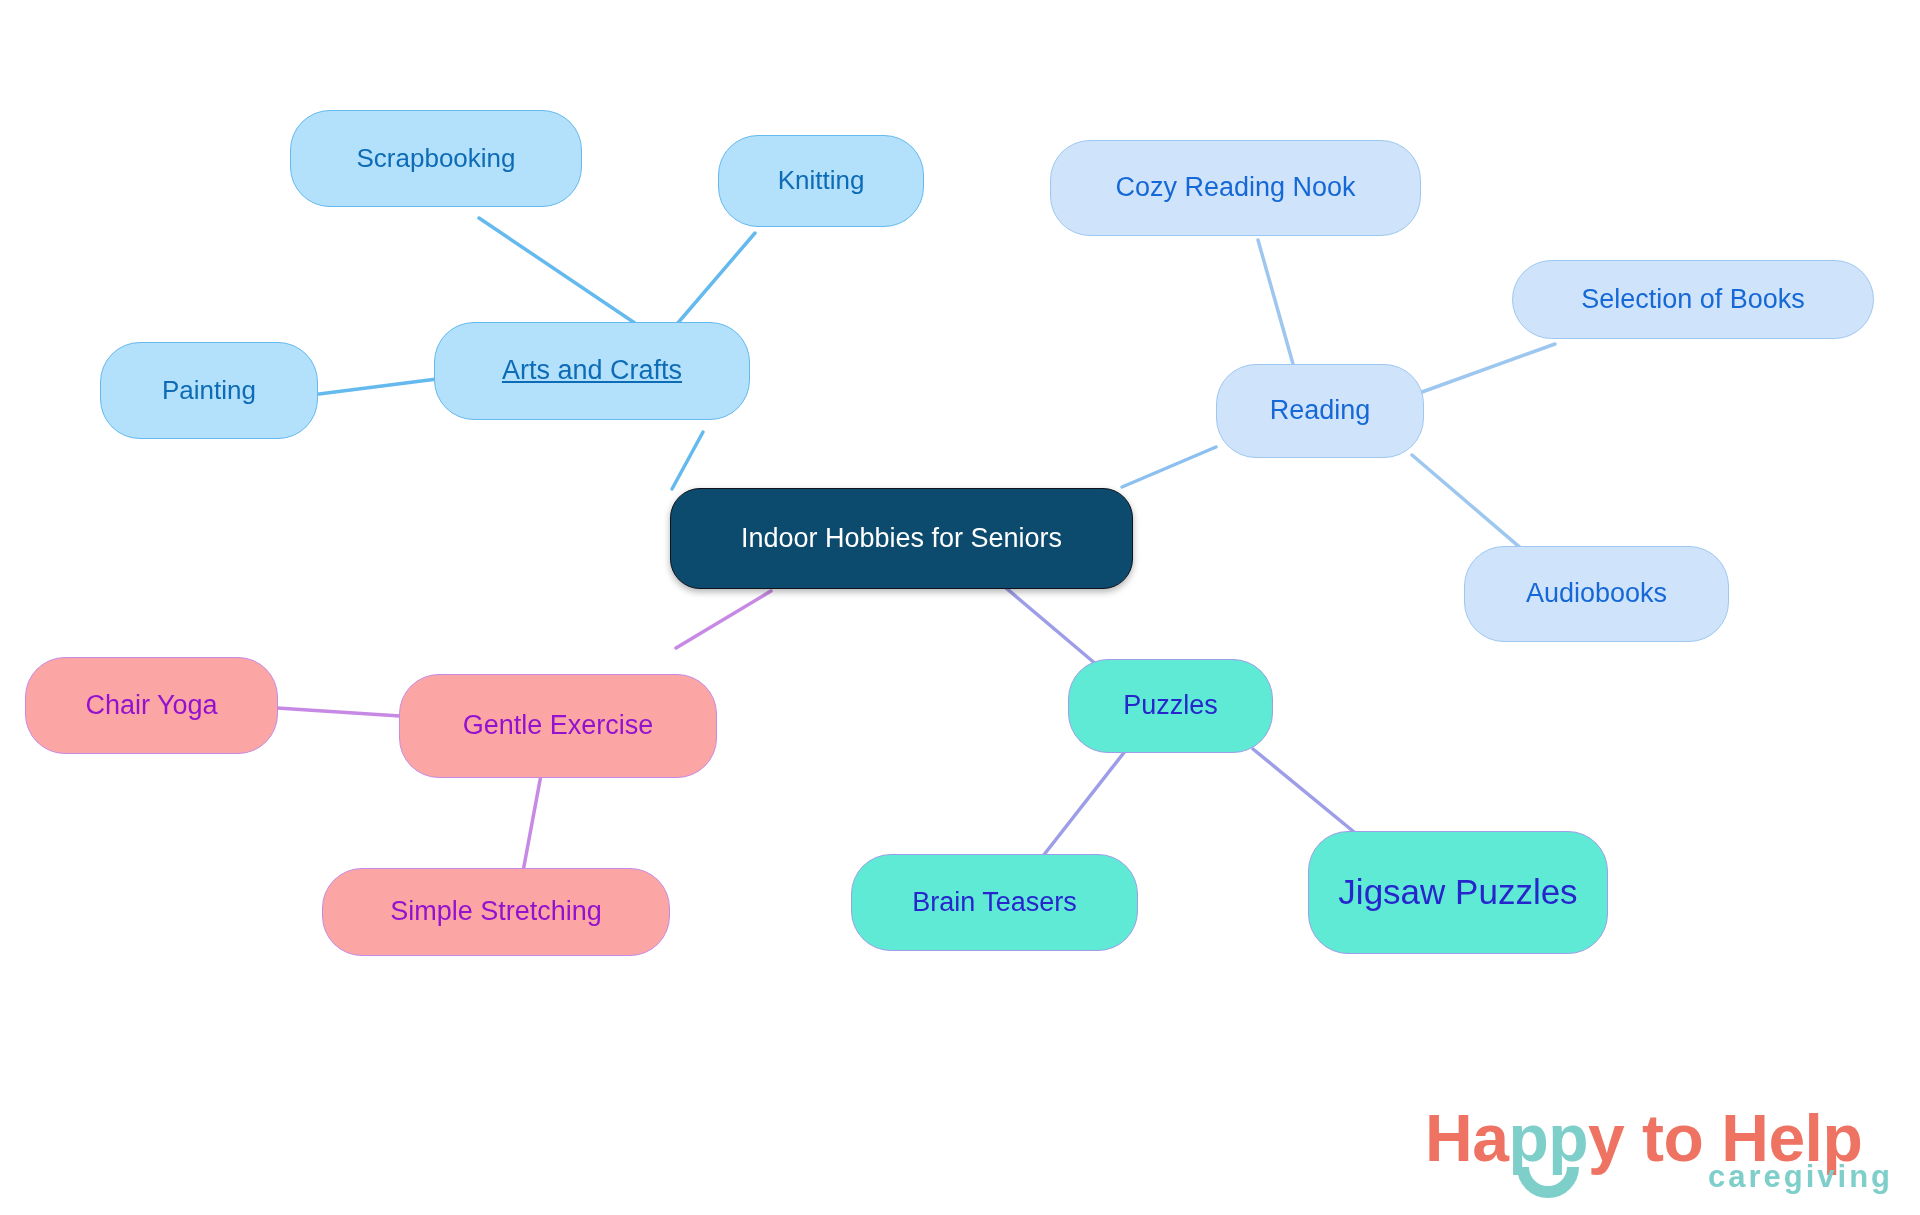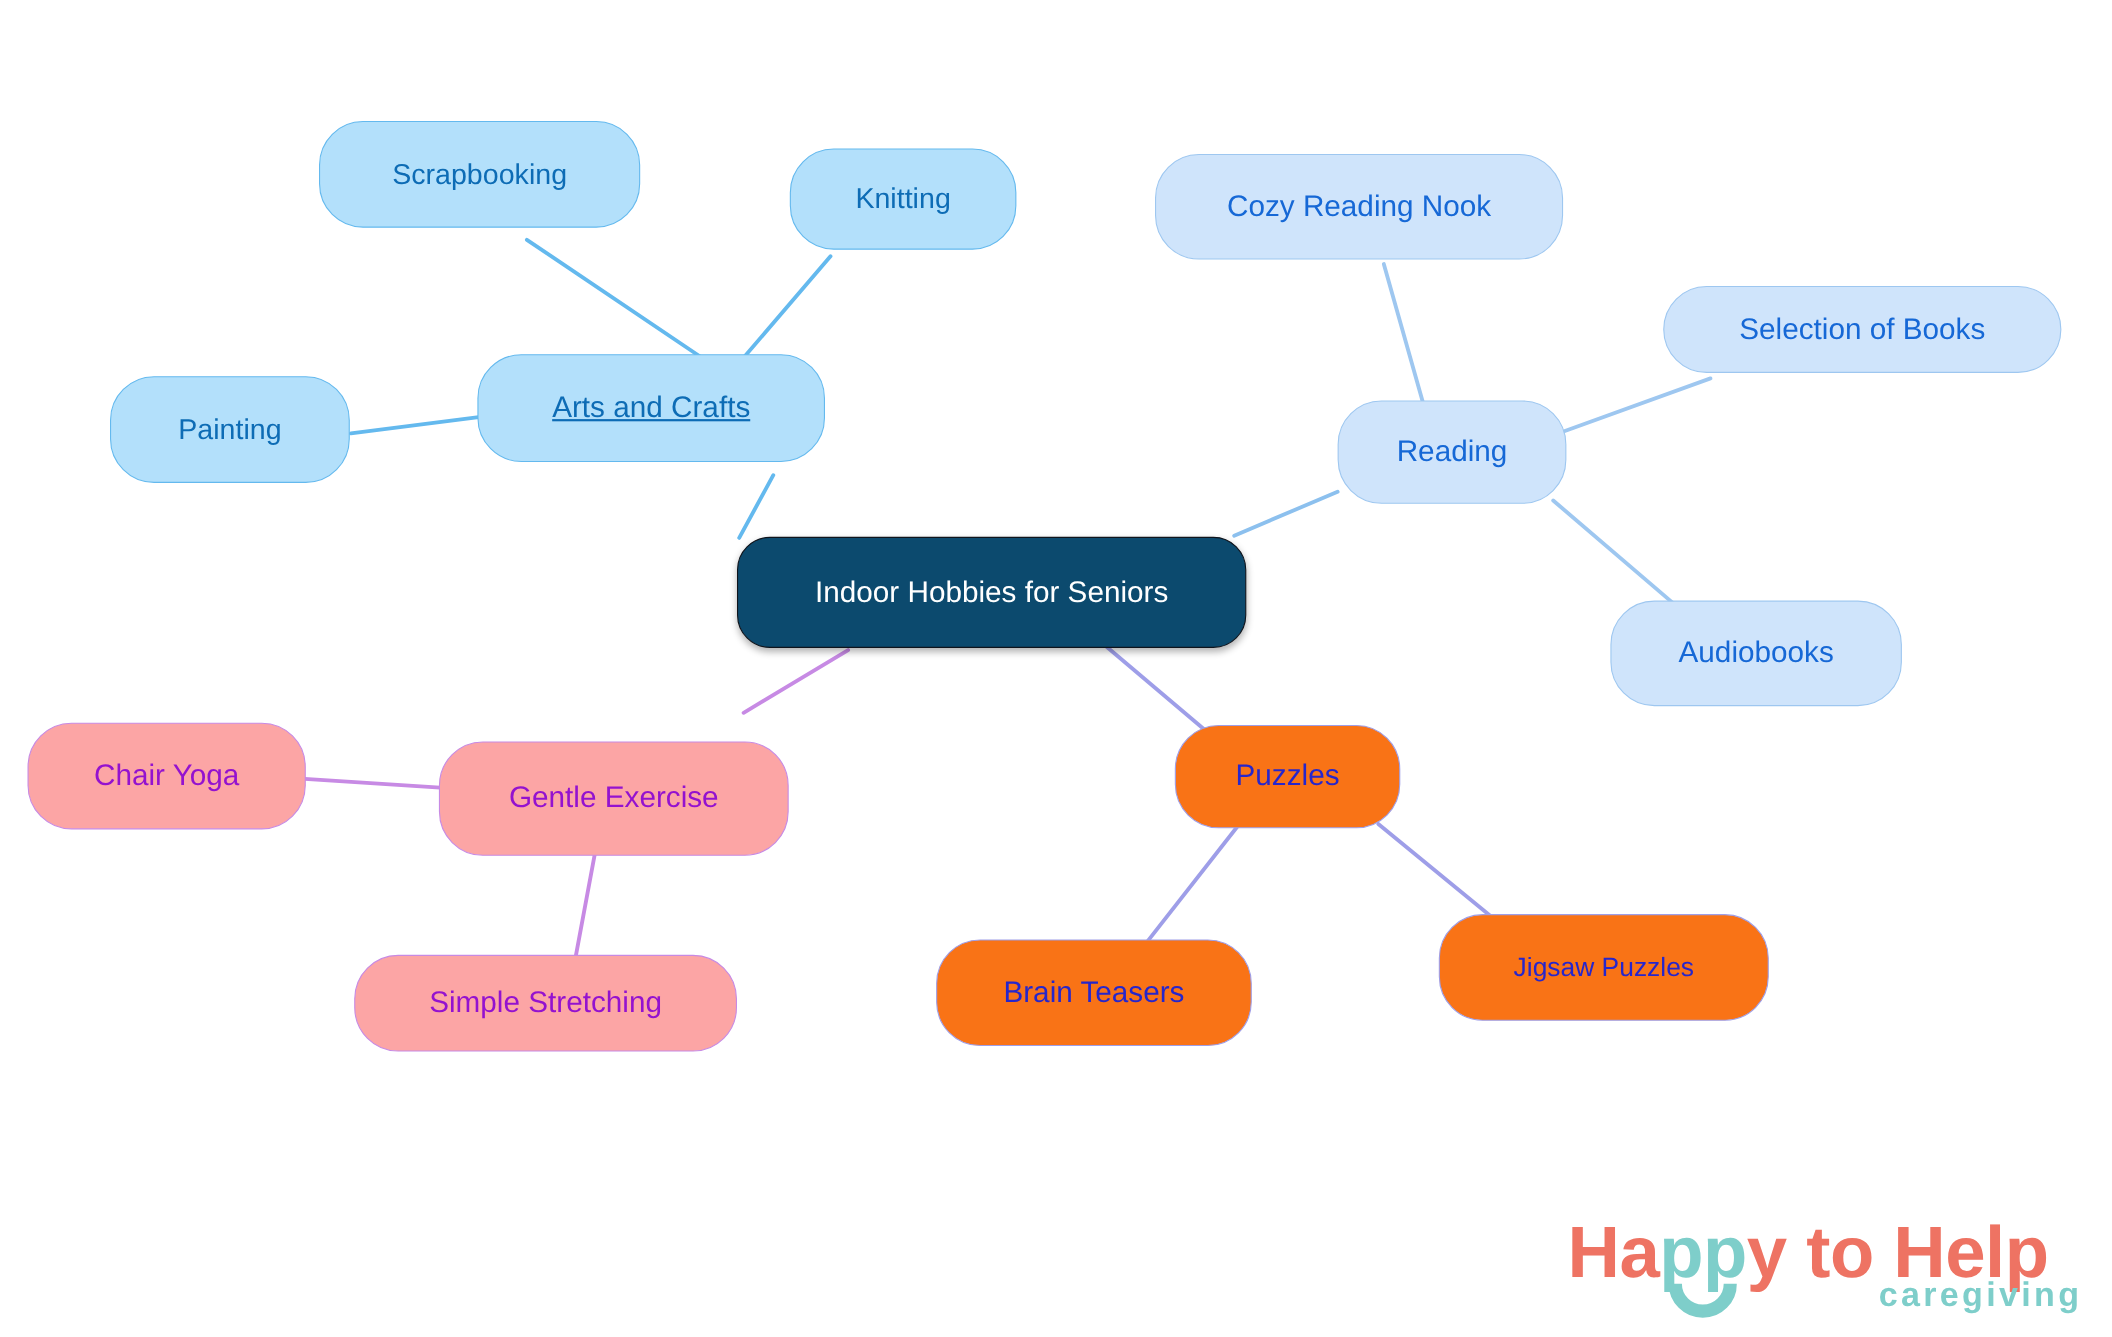--- a/index.html
+++ b/index.html
@@ -69,21 +69,21 @@
 
   
   .node.paleblue {
     background: #cfe4fb;
     border-color: #9ec7f0;
     color: #1668d6;
   }
 
   
   .node.periwinkle {
-    background: #f97316;
+    background: #5eead4;
     border-color: #9e9ee8;
     color: #2626cc;
   }
 
   
   .node.orchid {
     background: #fca5a5;
     border-color: #c78ae4;
     color: #9412cf;
   }
@@ -181,21 +181,21 @@
   </div>
 
   <div class="node paleblue" style="left:1216px; top:364px; width:208px; height:94px; border-radius:40px; font-size:27px;">
     <span class="node-label">Reading</span>
   </div>
 
   <div class="node periwinkle" style="left:851px; top:854px; width:287px; height:97px; border-radius:40px; font-size:27px;">
     <span class="node-label">Brain Teasers</span>
   </div>
 
-  <div class="node periwinkle" style="left:1308px; top:831px; width:300px; height:97px; border-radius:40px; font-size:24px;">
+  <div class="node periwinkle" style="left:1308px; top:831px; width:300px; height:123px; border-radius:40px; font-size:35px;">
     <span class="node-label">Jigsaw Puzzles</span>
   </div>
 
   <div class="node periwinkle" style="left:1068px; top:659px; width:205px; height:94px; border-radius:40px; font-size:27px;">
     <span class="node-label">Puzzles</span>
   </div>
 
   <div class="node orchid" style="left:25px; top:657px; width:253px; height:97px; border-radius:40px; font-size:27px;">
     <span class="node-label">Chair Yoga</span>
   </div>

